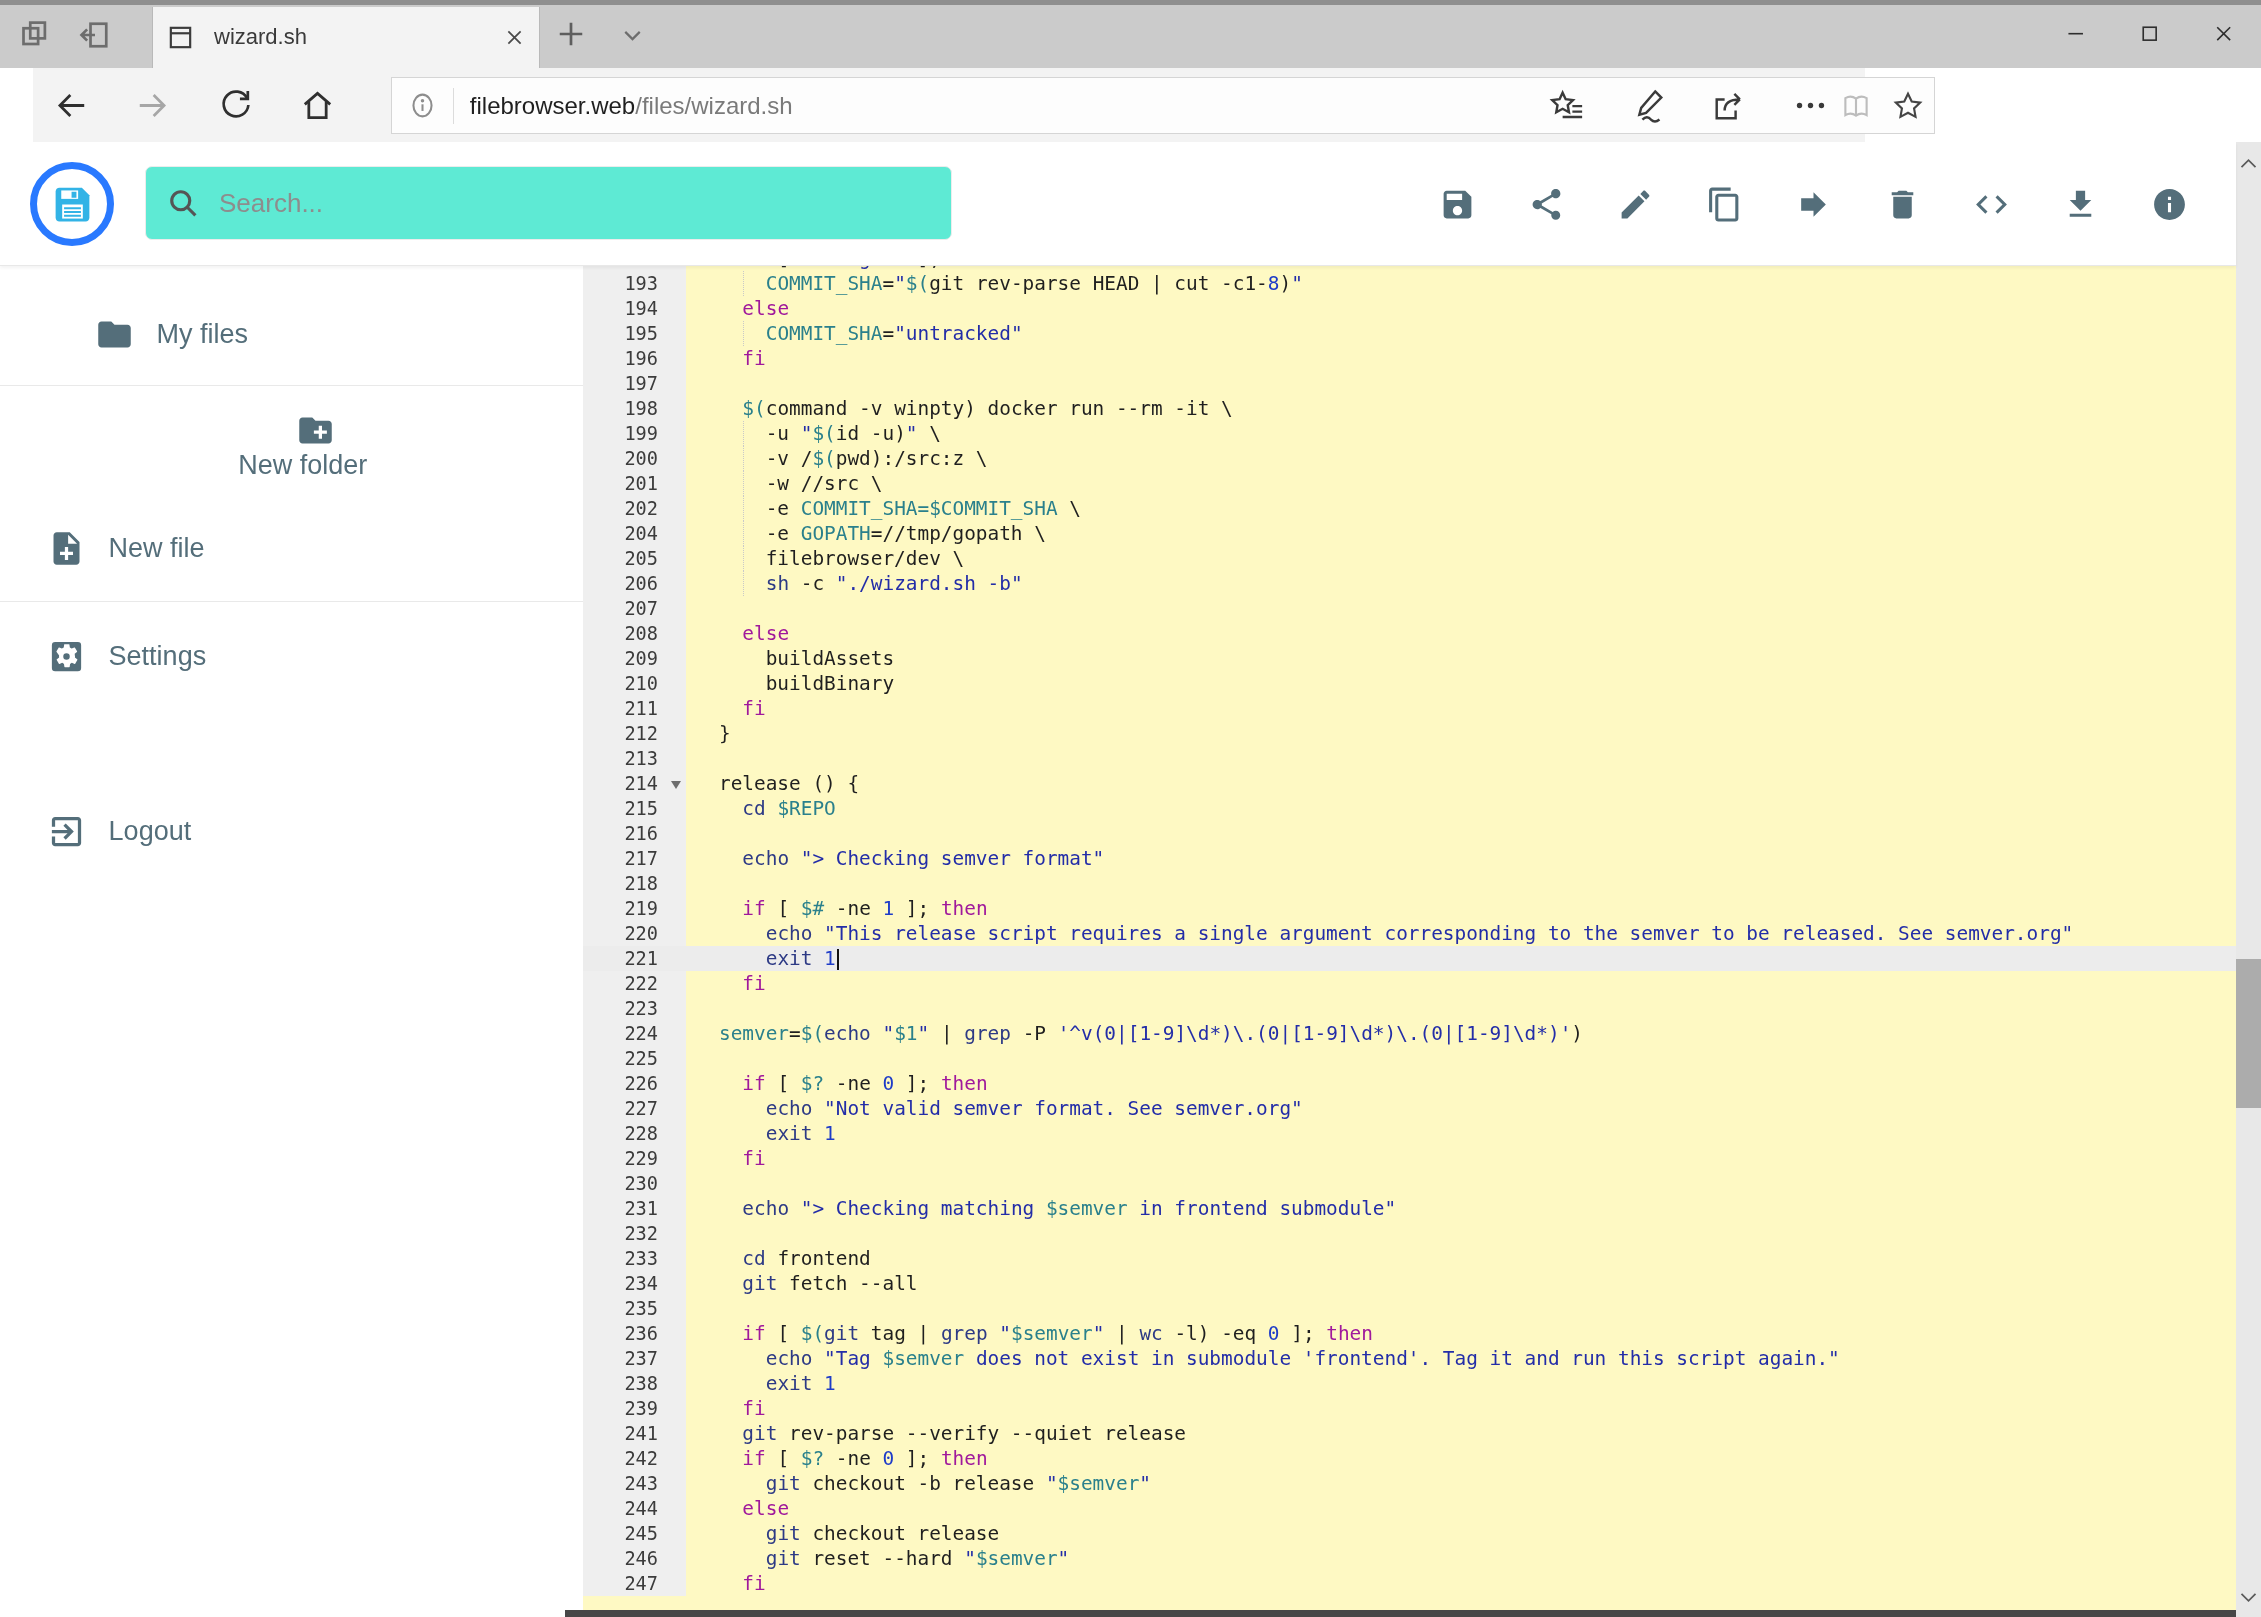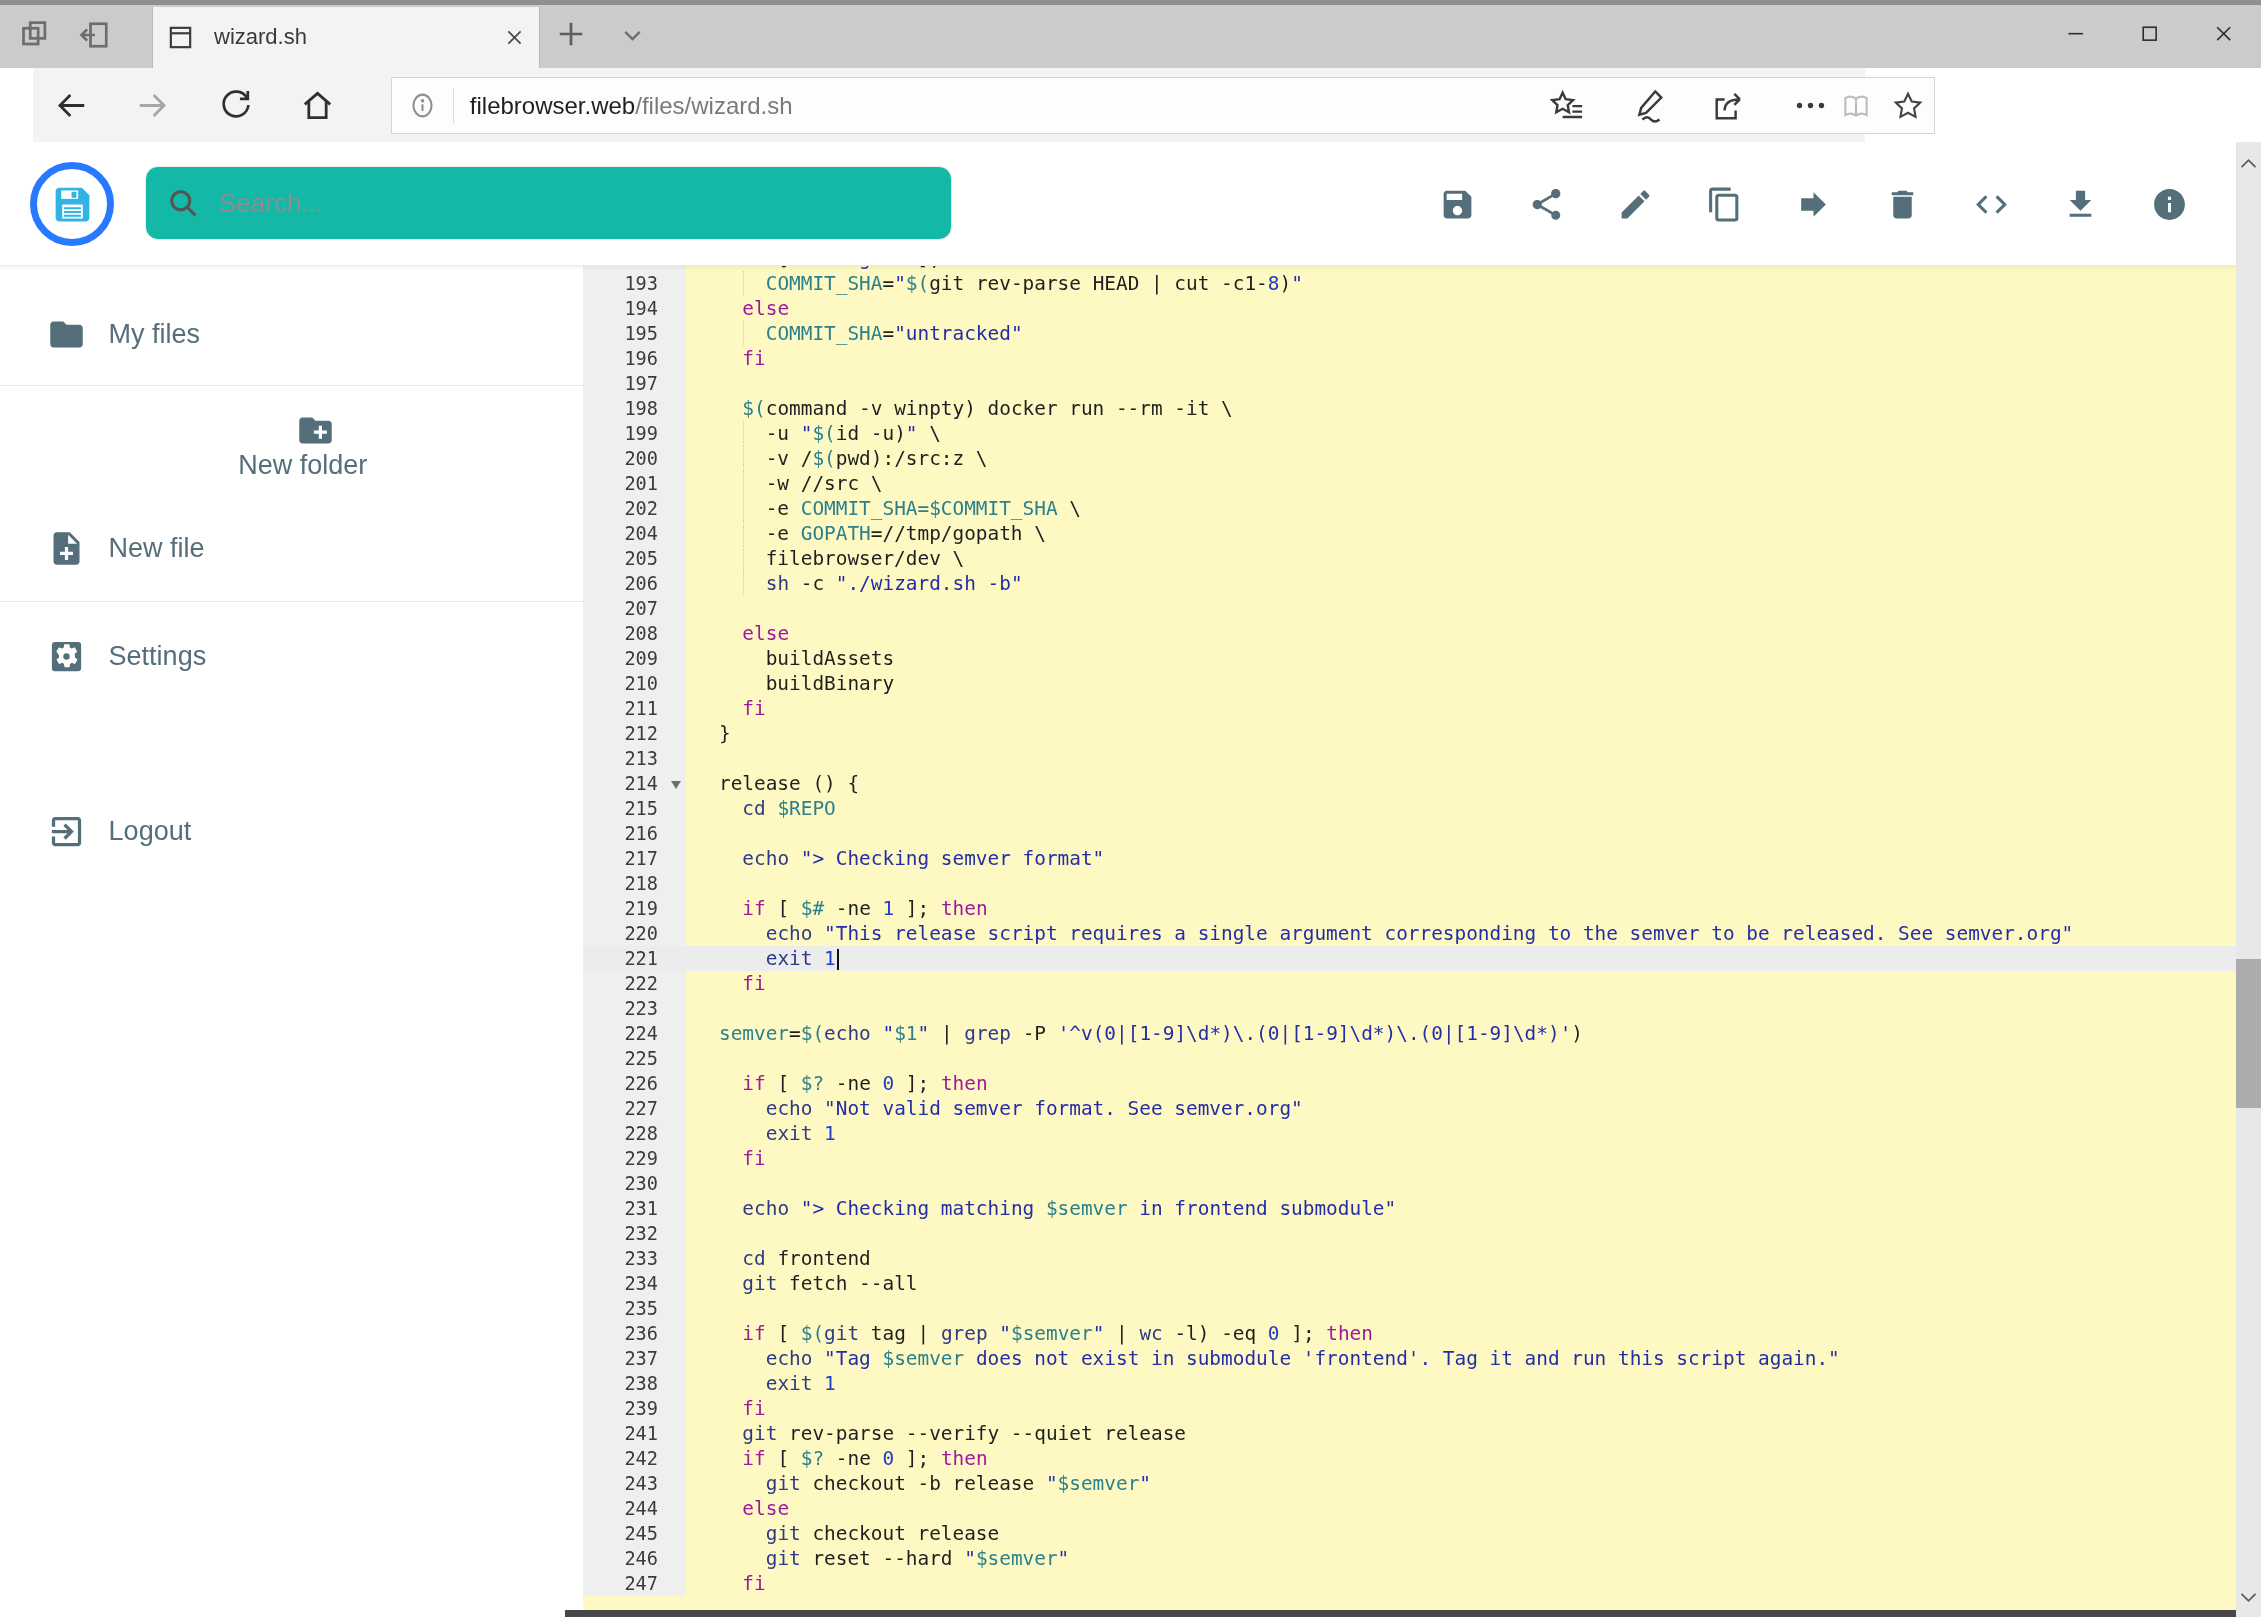--- a/index.html
+++ b/index.html
@@ -34,22 +34,22 @@
   .addr-path { color:#7a7a7a; }
   .addr-icon { width:52px; display:flex; align-items:center; justify-content:center; }
   .nav-right { position:absolute; right:32px; top:14.5px; display:flex; gap:36px; color:#3a3a3a; }
   .nav-right .nr-btn { width:45px; height:45px; display:flex; align-items:center; justify-content:center; }
 
   
   .appheader { position:absolute; left:0; top:142px; width:2236px; height:124px; background:#fff;
                border-bottom:0.8px solid #e8e8e8; box-shadow:0 1.6px 3.2px rgba(0,0,0,0.05); z-index:5; }
   .logo { position:absolute; left:30px; top:162px; width:84px; height:84px; border-radius:50%;
           background:#fff; border:7.3px solid var(--accent, #2979ff); display:flex; align-items:center; justify-content:center; z-index:6; }
-  .searchbox { position:absolute; left:145px; top:166px; width:807px; height:74px; background:#14b8a6;
-               border:0.8px solid #ececec; border-radius:13px; display:flex; z-index:6; }
+  .searchbox { position:absolute; left:145px; top:166px; width:807px; height:74px; background:#5eead4;
+               border:0.8px solid #ececec; border-radius:7px; display:flex; z-index:6; }
   .search-icon-wrap { width:73px; display:flex; align-items:center; justify-content:center; color:#555; }
   .searchbox input { border:0; outline:0; background:transparent; font-size:26px; color:#333; flex:1;
                      font-family:"Liberation Sans", sans-serif; }
   .searchbox input::placeholder { color:#8d8d8d; }
   .toolbar { position:absolute; right:73px; top:142px; height:124px; display:flex; align-items:center; gap:52px; z-index:6; }
   .tool-btn { width:37px; height:37px; display:flex; align-items:center; justify-content:center; color:var(--slate, #546e7a); }
 
   
   .sidebar { position:absolute; left:0; top:266px; width:583px; height:1351px; background:#fff; }
   .side-item { position:absolute; left:0; width:583px; height:65px; display:flex; align-items:center; color:var(--slate, #546e7a); }
@@ -286,21 +286,21 @@
       </div>
       <div class="tool-btn">
         <svg width="37" height="37" viewBox="0 0 24 24" fill="currentColor">
           <path d="M12 2C6.48 2 2 6.48 2 12s4.48 10 10 10 10-4.48 10-10S17.52 2 12 2zm1 15h-2v-6h2v6zm0-8h-2V7h2v2z"></path>
         </svg>
       </div>
     </div>
 
   <div class="sidebar">
     <div id="sidebar-items">
-        <div class="side-item" style="top: 36px;">
+        <div class="side-item" style="top: 36px; margin-left: 48px;">
           <span class="icon">
             <svg width="39" height="39" viewBox="0 0 24 24" fill="currentColor">
               <path d="M10 4H4c-1.1 0-2 .9-2 2v12c0 1.1.9 2 2 2h16c1.1 0 2-.9 2-2V8c0-1.1-.9-2-2-2h-8l-2-2z"></path>
             </svg>
           </span>
           <span class="lbl">My files</span>
         </div>
         <div class="side-item" style="top: 145px; flex-direction: column;">
           <span class="icon">
             <svg width="39" height="39" viewBox="0 0 24 24" fill="currentColor">

